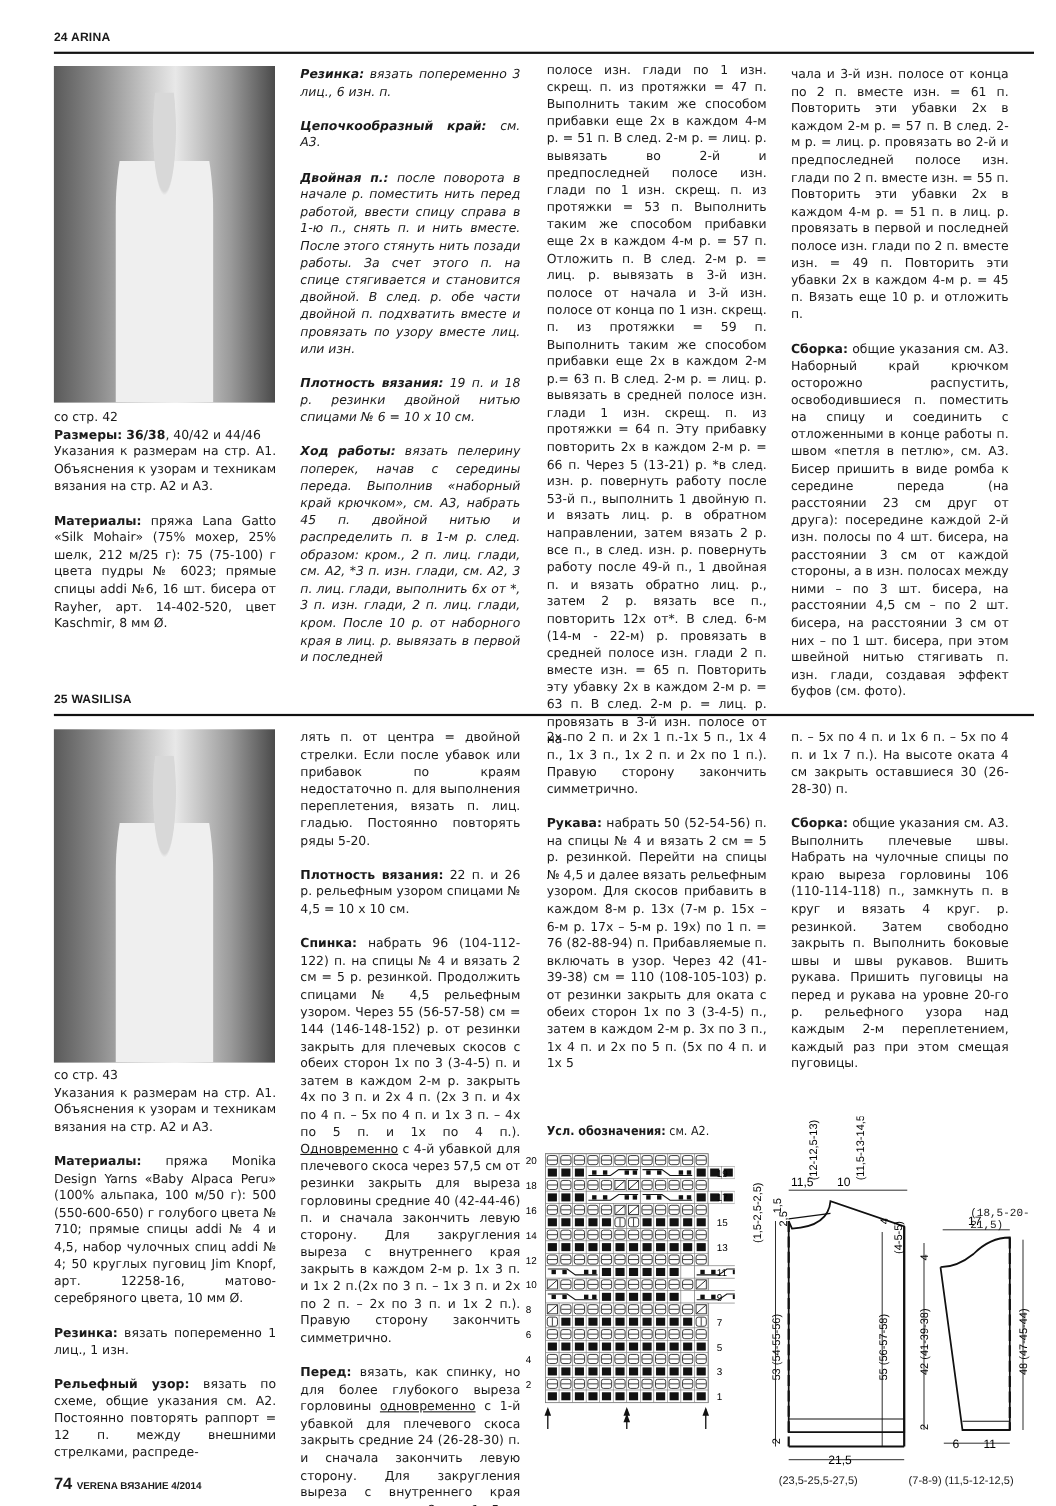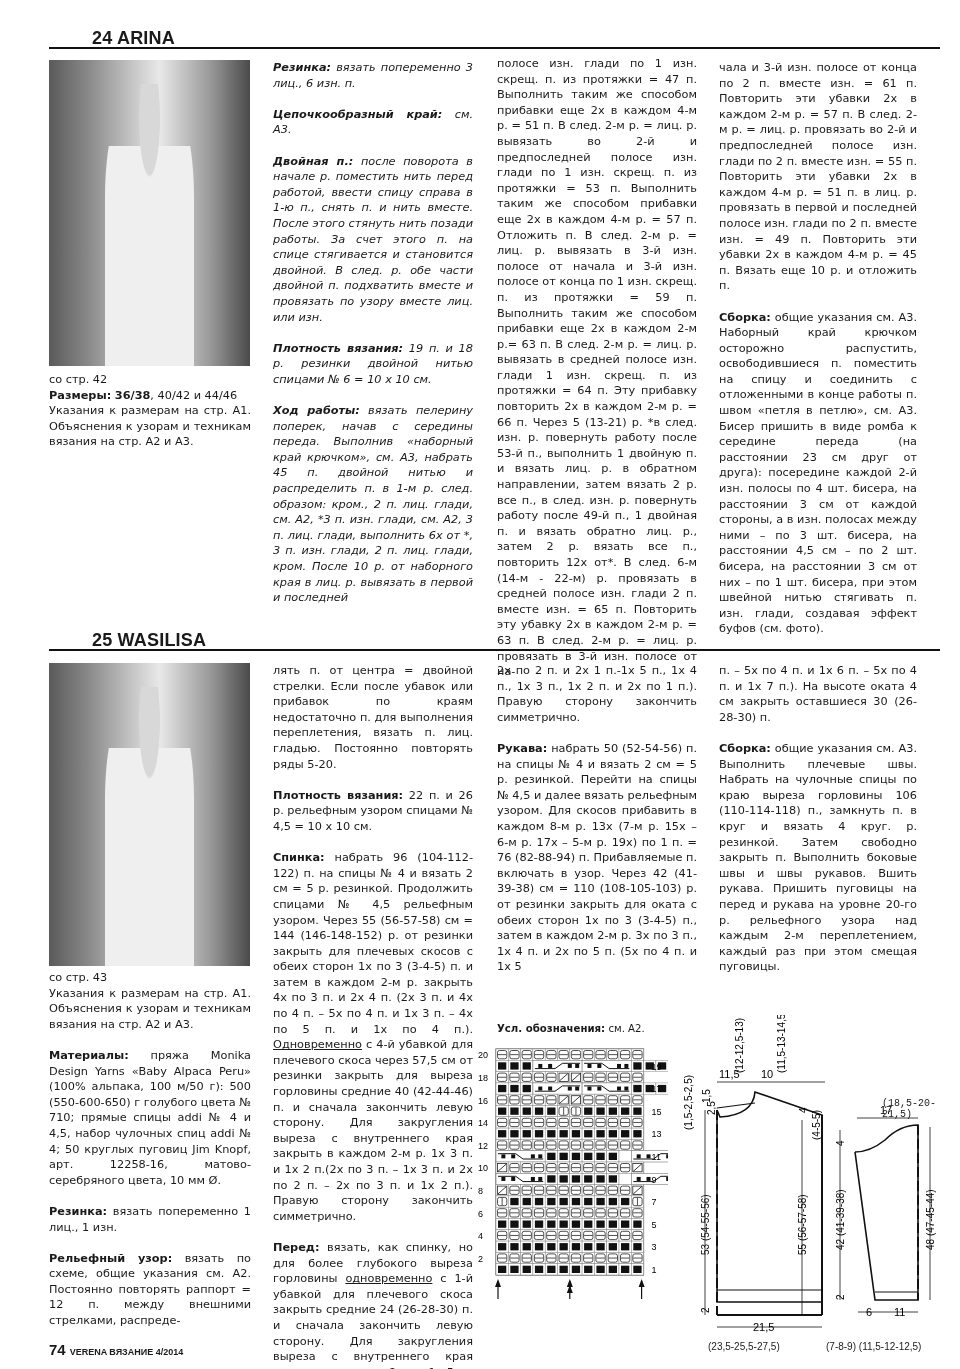--- a/index.html
+++ b/index.html
@@ -1,17 +1,17 @@
 <!DOCTYPE html>
 <html><head>
 <meta charset="utf-8">
 <style>
   html,body{margin:0;padding:0;background:#fff;}
   body{width:960px;height:1369px;position:relative;overflow:hidden;font-family:"DejaVu Sans Condensed","DejaVu Sans",sans-serif;color:#1a1a1a;}
-  .heading{position:absolute;left:49px;font-family:"Liberation Sans",sans-serif;font-weight:bold;font-size:18px;letter-spacing:0.2px;margin-left:43px;}
+  .heading{position:absolute;left:49px;font-family:"Liberation Sans",sans-serif;font-weight:bold;font-size:11px;letter-spacing:0.2px;}
   .rule{position:absolute;left:49px;right:20px;height:2px;background:#111;}
   .photo{position:absolute;background:linear-gradient(90deg,#5a5a5a 0%,#8a8a8a 20%,#cfcfcf 45%,#e8e8e8 55%,#9a9a9a 80%,#4a4a4a 100%);overflow:hidden;}
   .photo .figure{position:absolute;left:28%;top:8%;width:44%;height:92%;background:radial-gradient(ellipse at 50% 12%,#d8d8d8 0 16%,transparent 17%),linear-gradient(180deg,transparent 0 22%,#efefef 22% 100%);border-radius:40% 40% 0 0;}
   .col{position:absolute;font-size:11.3px;line-height:15.6px;text-align:justify;font-family:"DejaVu Sans",sans-serif;}
   .col p{margin:0 0 15.6px 0;}
   .col b{font-weight:bold;}
   .ul{text-decoration:underline;}
   .footer{position:absolute;left:49px;top:1341px;font-family:"Liberation Sans",sans-serif;}
   .footer .pg{font-weight:bold;font-size:15px;}
   .footer .mag{font-weight:bold;font-size:9px;margin-left:4px;}
@@ -28,20 +28,21 @@
 <div class="rule" style="top:47px"></div>
 
 <div class="photo" style="left:49px;top:60px;width:201px;height:306px">
   <div class="figure"></div>
 </div>
 
 <div class="col" style="left:49px;top:372px;width:202px;">
   <div>со стр. 42</div>
   <div><b>Размеры:</b> <b>36/38</b><span>, 40/42 и 44/46</span></div>
   <p>Указания к размерам на стр. А1. Объяснения к узорам и техникам вязания на стр. А2 и А3.</p>
+  <p><b>Материалы:</b> <span>пряжа Lana Gatto «Silk Mohair» (75% мохер, 25% шелк, 212 м/25 г): 75 (75-100) г цвета пудры № 6023; прямые спицы addi №6, 16 шт. бисера от Rayher, арт. 14-402-520, цвет Kaschmir, 8 мм Ø.</span></p>
 </div>
 
 <div class="col" style="left:273px;top:60px;width:200px;font-style:italic;">
   <p><b>Резинка:</b> <span>вязать попеременно 3 лиц., 6 изн. п.</span></p>
   <p><b>Цепочкообразный край:</b> <span>см. А3.</span></p>
   <p><b>Двойная п.:</b> <span>после поворота в начале р. поместить нить перед работой, ввести спицу справа в 1-ю п., снять п. и нить вместе. После этого стянуть нить позади работы. За счет этого п. на спице стягивается и становится двойной. В след. р. обе части двойной п. подхватить вместе и провязать по узору вместе лиц. или изн.</span></p>
   <p><b>Плотность вязания:</b> <span>19 п. и 18 р. резинки двойной нитью спицами № 6 = 10 х 10 см.</span></p>
   <p><b>Ход работы:</b> <span>вязать пелерину поперек, начав с середины переда. Выполнив «наборный край крючком», см. А3, набрать 45 п. двойной нитью и распределить п. в 1-м р. след. образом: кром., 2 п. лиц. глади, см. А2, *3 п. изн. глади, см. А2, 3 п. лиц. глади, выполнить 6х от *, 3 п. изн. глади, 2 п. лиц. глади, кром. После 10 р. от наборного края в лиц. р. вывязать в первой и последней</span></p>
 </div>
 

